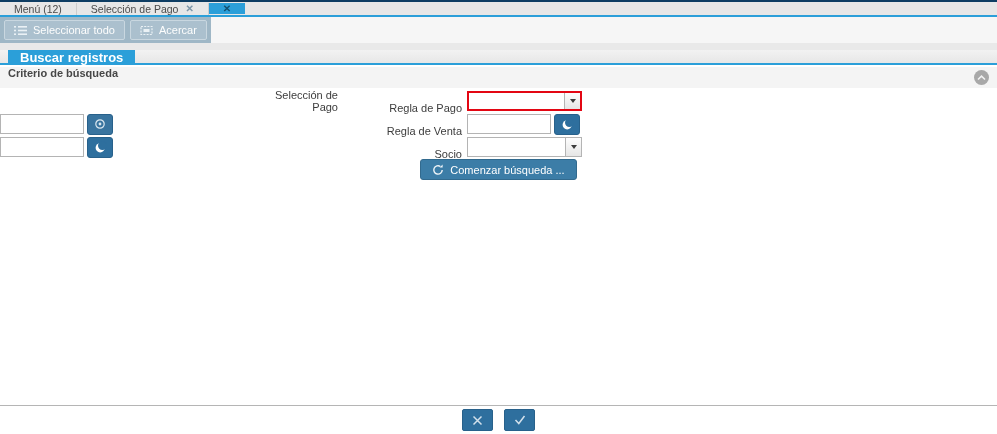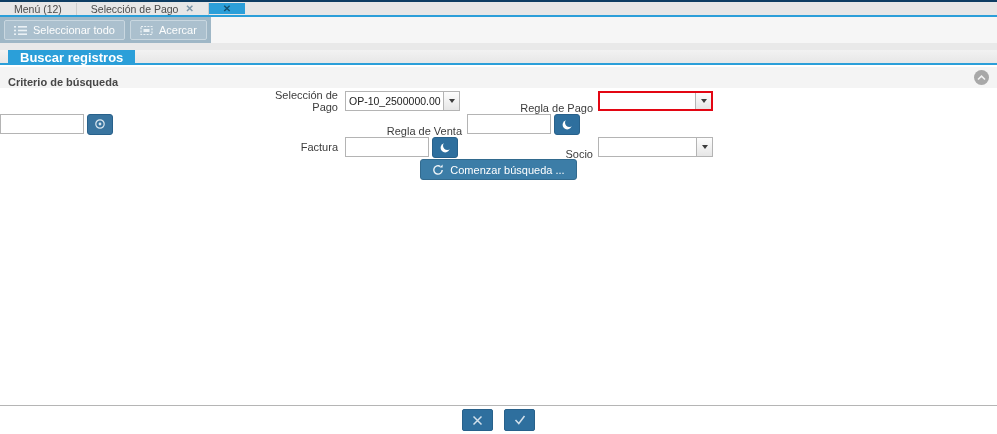--- a/index.html
+++ b/index.html
@@ -47,21 +47,21 @@
   }
   .find-tab {
     position: absolute; left: 8px; top: 0; height: 15px; background: #2b9fd9;
     color: #fff; font-weight: bold; font-size: 13px;
     display: flex; align-items: center; padding: 0 12px; cursor: pointer;
   }
 
   
   .criteria-header {
     position: absolute; top: 67px; left: 0; right: 0; height: 21px;
-    background: #f4f4f4; display: flex; align-items: flex-end;
+    background: #f4f4f4; display: flex; align-items: flex-start;
   }
   .criteria-title { font-weight: bold; color: #474747; padding-left: 8px; }
   .collapse-toggle {
     position: absolute; right: 8px; top: 3px; width: 15px; height: 15px;
     border-radius: 50%; background: #a8a8a8; display: flex;
     align-items: center; justify-content: center; cursor: pointer;
   }
 
   
   .form-grid { position: absolute; top: 88px; left: 0; }
@@ -164,28 +164,20 @@
       </svg>
     </div>
   </div>
 
   <div class="form-grid">
 
     <div class="frow">
       <div class="flabel">
         <span class="wrap">Selección de Pago</span>
       </div>
-      <div class="fcell">
-        <div class="combo">
-          <span class="combo-value">OP-10_2500000.00</span>
-          <span class="drop-btn">
-              <span class="tri-down"></span>
-            </span>
-        </div>
-      </div>
       <div class="flabel nowrap">
         <span>Regla de Pago</span>
       </div>
       <div class="fcell">
         <div class="combo error">
           <span class="combo-value"></span>
           <span class="drop-btn">
               <span class="tri-down"></span>
             </span>
         </div>
@@ -210,23 +202,20 @@
         <span class="lookup-btn">
           <svg width="13" height="13" viewBox="0 0 13 13">
             <circle cx="6.2" cy="6.8" r="4.6" fill="#ffffff"></circle>
             <circle cx="8.4" cy="4.6" r="4.4" fill="#2e6f9e"></circle>
           </svg>
         </span>
       </div>
     </div>
 
     <div class="frow">
-      <div class="flabel">
-        <span class="wrap">Factura</span>
-      </div>
       <div class="fcell">
         <input class="lookup-input" value="" style="">
         <span class="lookup-btn">
           <svg width="13" height="13" viewBox="0 0 13 13">
             <circle cx="6.2" cy="6.8" r="4.6" fill="#ffffff"></circle>
             <circle cx="8.4" cy="4.6" r="4.4" fill="#2e6f9e"></circle>
           </svg>
         </span>
       </div>
       <div class="flabel nowrap">

